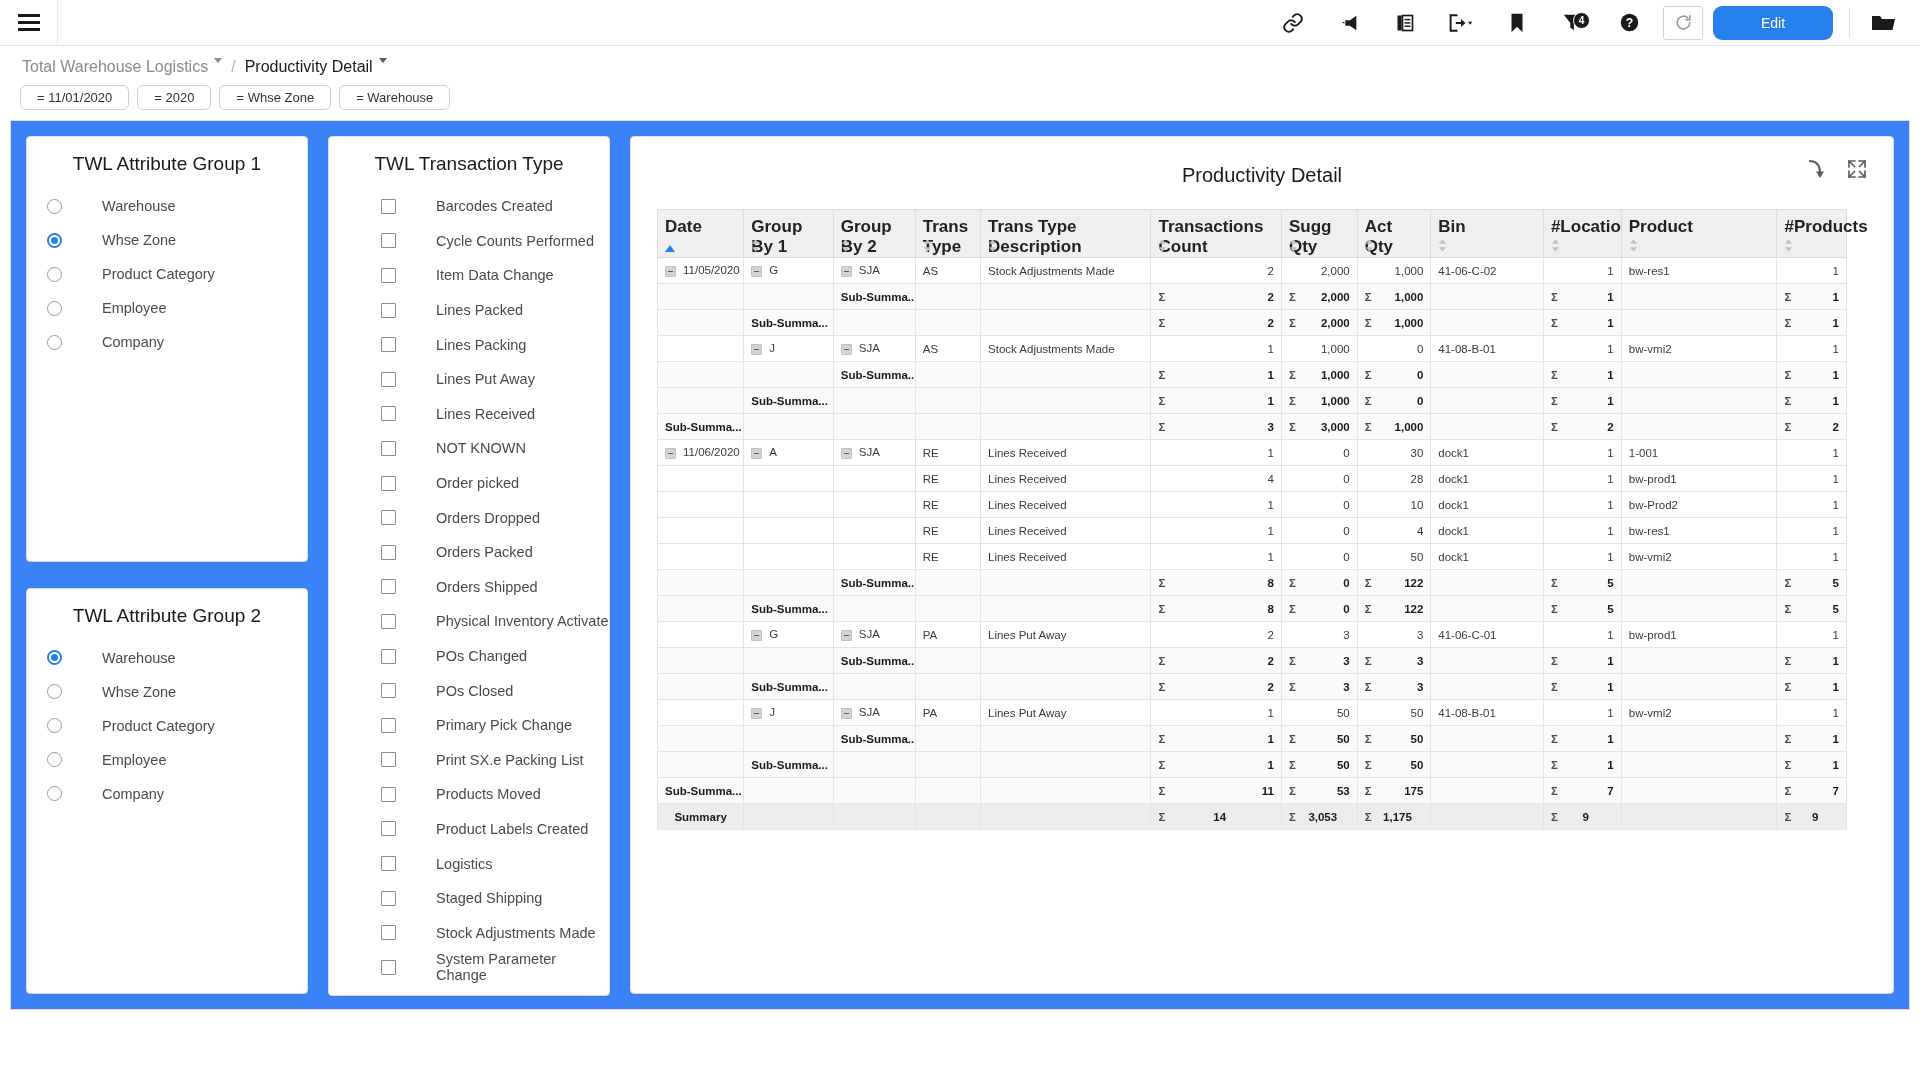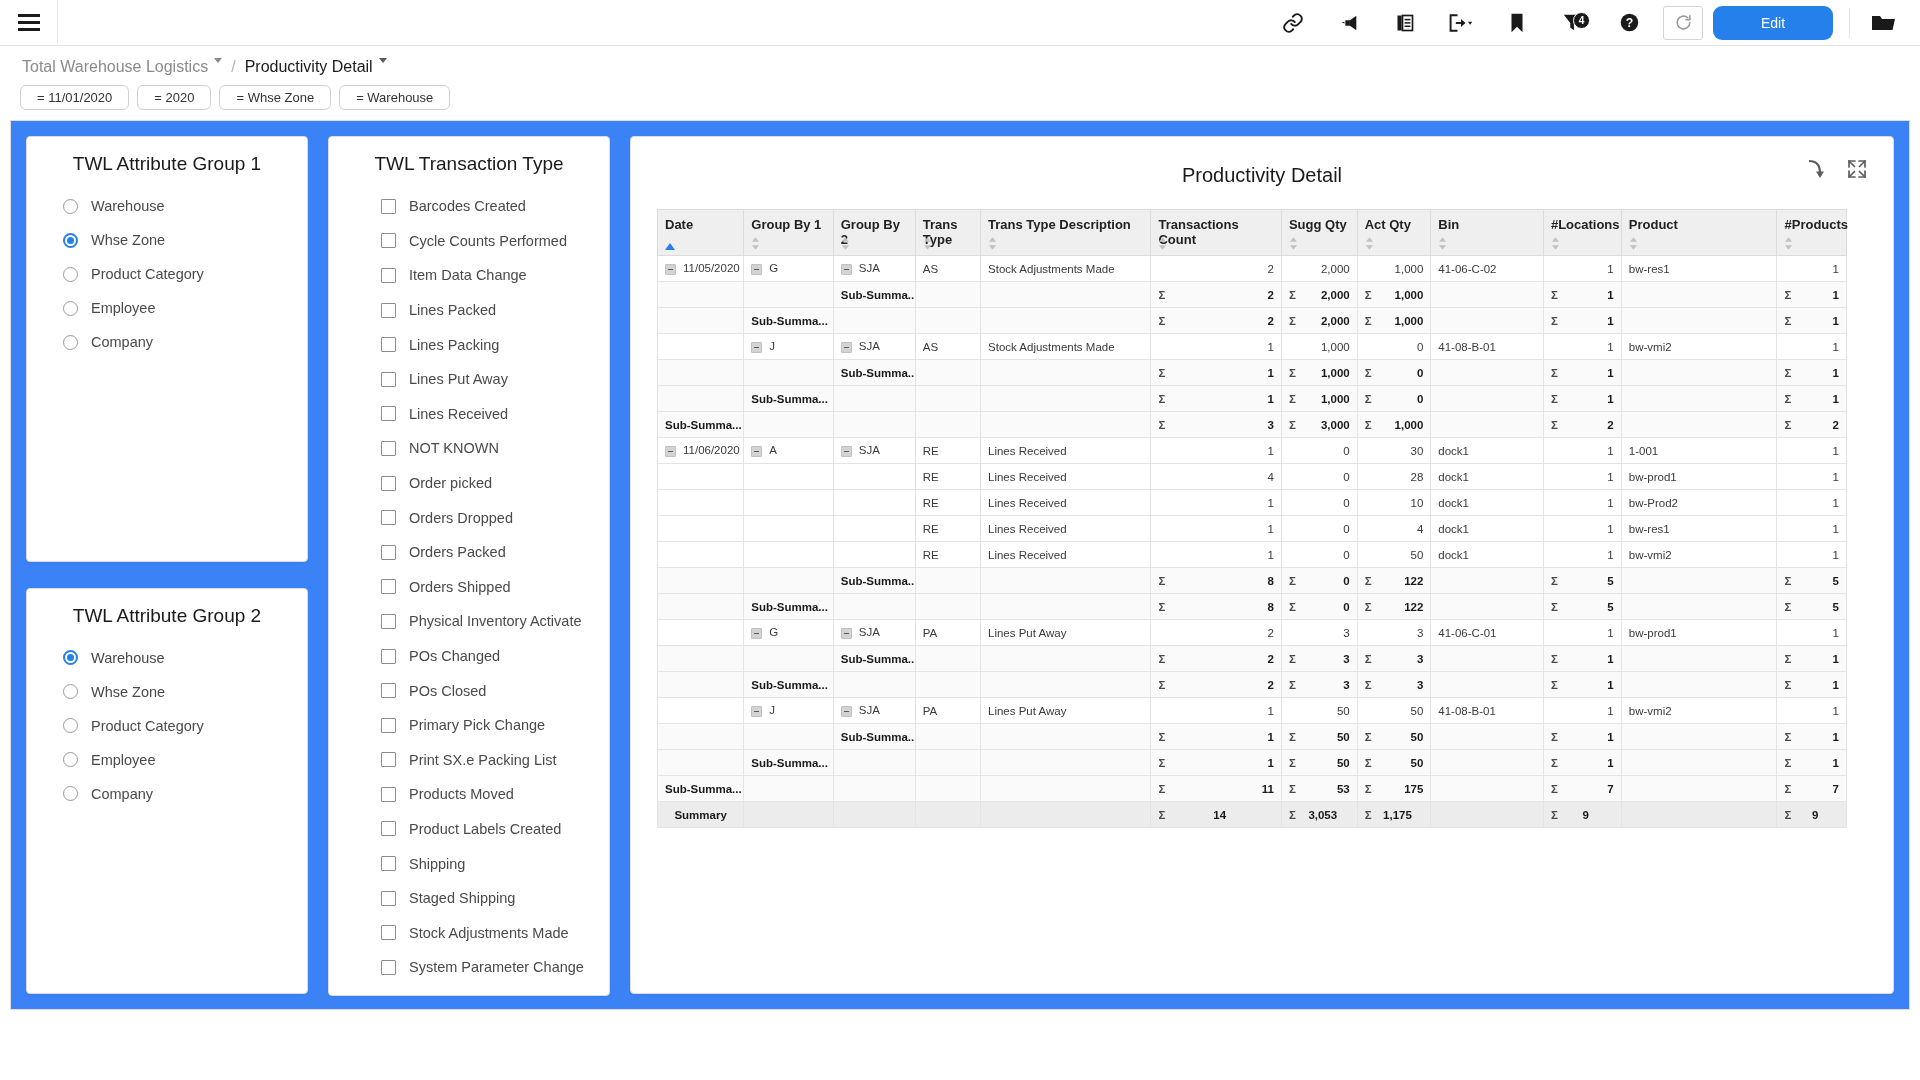--- a/index.html
+++ b/index.html
@@ -128,23 +128,24 @@
   .panel-title {
     text-align: center;
     font-size: 19px;
     color: #1a1a1a;
     padding: 16px 0 14px 0;
     font-weight: 400;
   }
   .panel-body { padding: 0 0 14px 0; }
   .opt-row {
     display: flex; align-items: center;
-    padding: 0 0 0 36px;
+    padding: 0 0 0 20px;
     height: 34px;
     cursor: pointer;
+    gap: 27px;
   }
   .radio {
     width: 15px; height: 15px; border-radius: 50%;
     border: 1.5px solid #9a9a9a; background: #fff;
     flex: 0 0 auto; margin-right: 13px;
     display: flex; align-items: center; justify-content: center;
   }
   .radio.on { border-color: #2680eb; border-width: 2px; }
   .radio.on::after {
     content: ""; width: 7px; height: 7px; border-radius: 50%;
@@ -192,21 +193,21 @@
     border-collapse: collapse;
     width: 1190px;
     font-size: 11.5px;
     color: #3a3a3a;
     table-layout: fixed;
   }
   table.rpt th {
     background: #efefef;
     border: 1px solid #dcdcdc;
     text-align: left;
-    font-size: 13px;
+    font-size: 17px;
     font-weight: bold;
     color: #222;
     vertical-align: top;
     padding: 7px 7px 0 7px;
     height: 46px;
     position: relative;
   }
   .sorticon {
     position: absolute; left: 7px; bottom: 5px;
     width: 9px; height: 13px;
@@ -482,21 +483,21 @@
         <div class="opt-row">
           <span class="cbox"></span>
           <span class="opt-label">Products Moved</span>
         </div>
         <div class="opt-row">
           <span class="cbox"></span>
           <span class="opt-label">Product Labels Created</span>
         </div>
         <div class="opt-row">
           <span class="cbox"></span>
-          <span class="opt-label">Shipping</span>
+          <span class="opt-label">Logistics</span>
         </div>
         <div class="opt-row">
           <span class="cbox"></span>
           <span class="opt-label">Staged Shipping</span>
         </div>
         <div class="opt-row">
           <span class="cbox"></span>
           <span class="opt-label">Stock Adjustments Made</span>
         </div>
         <div class="opt-row">

